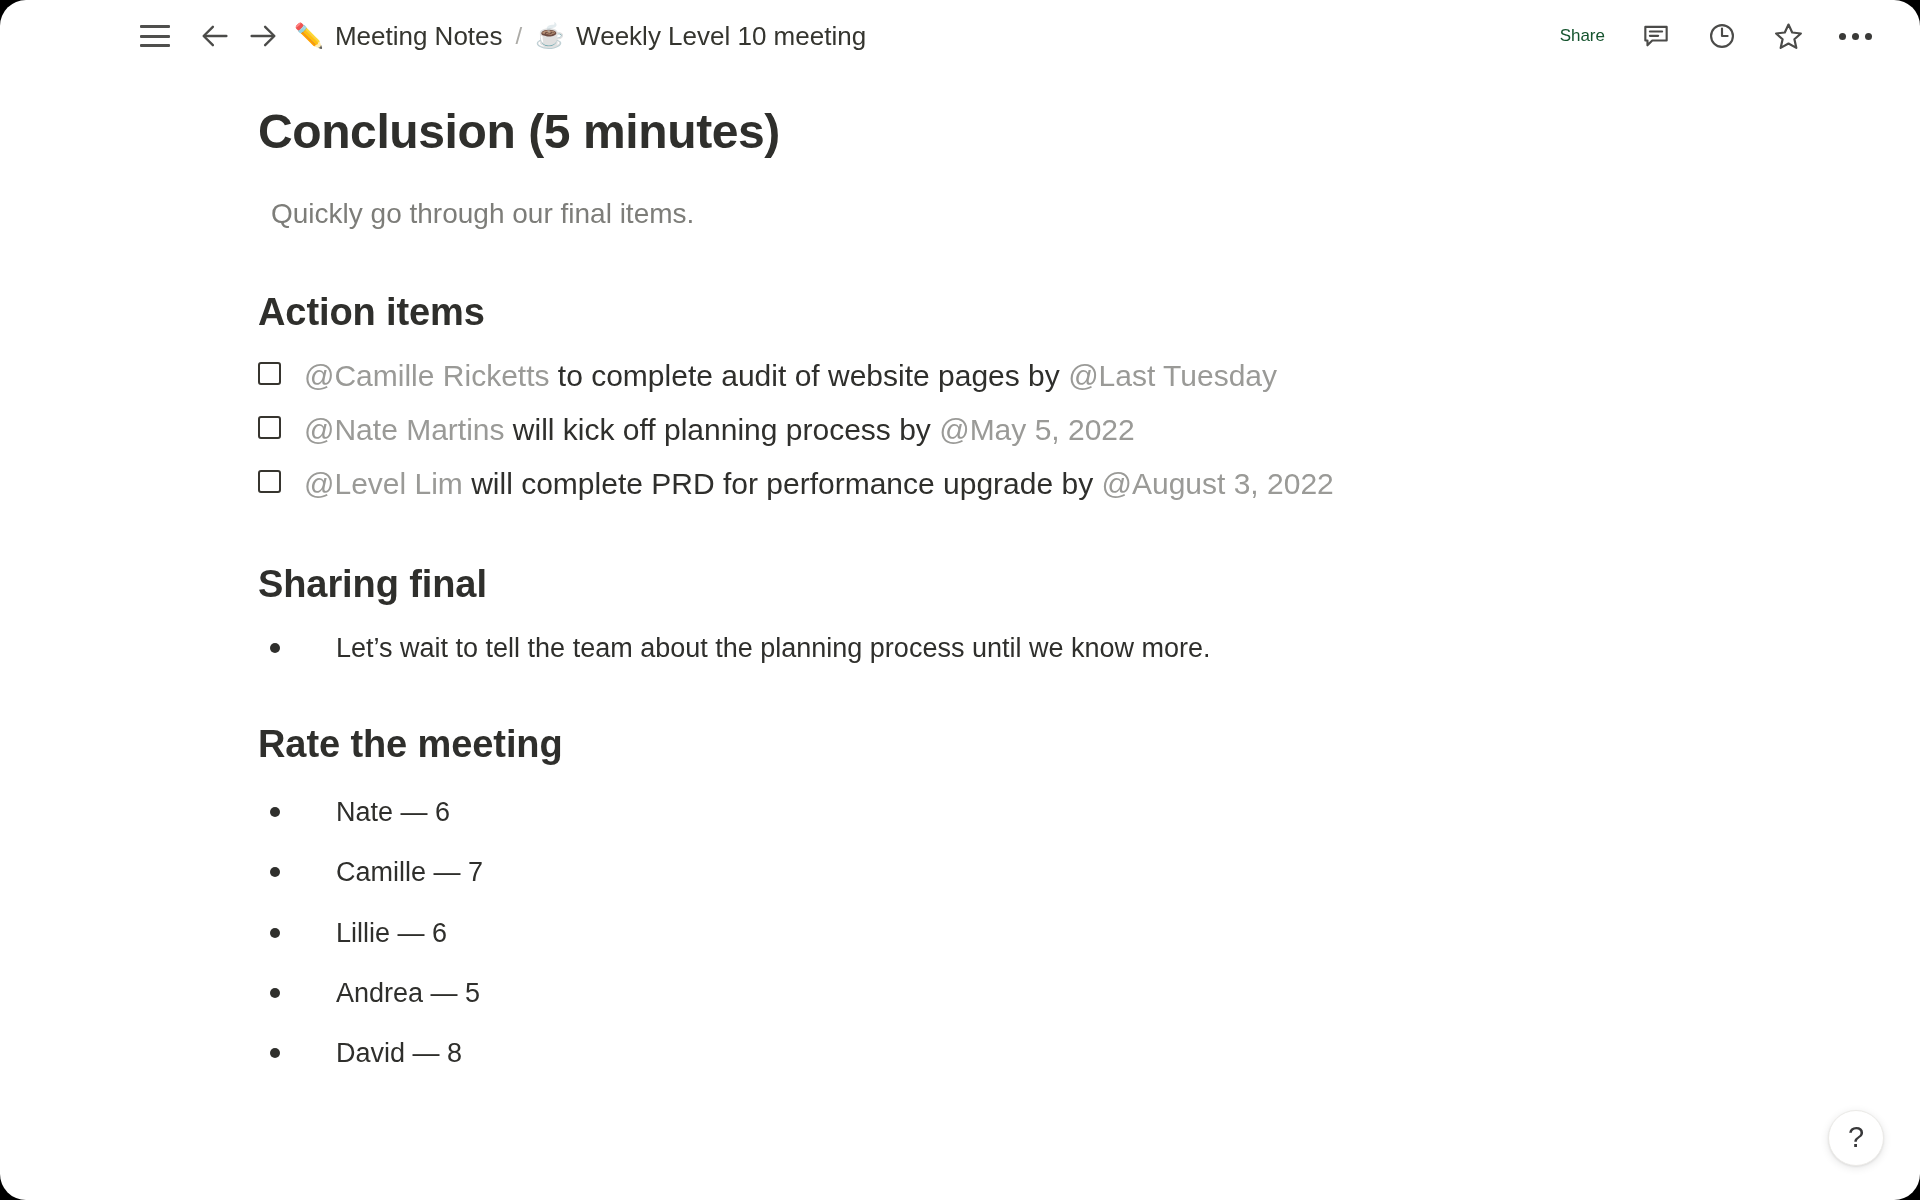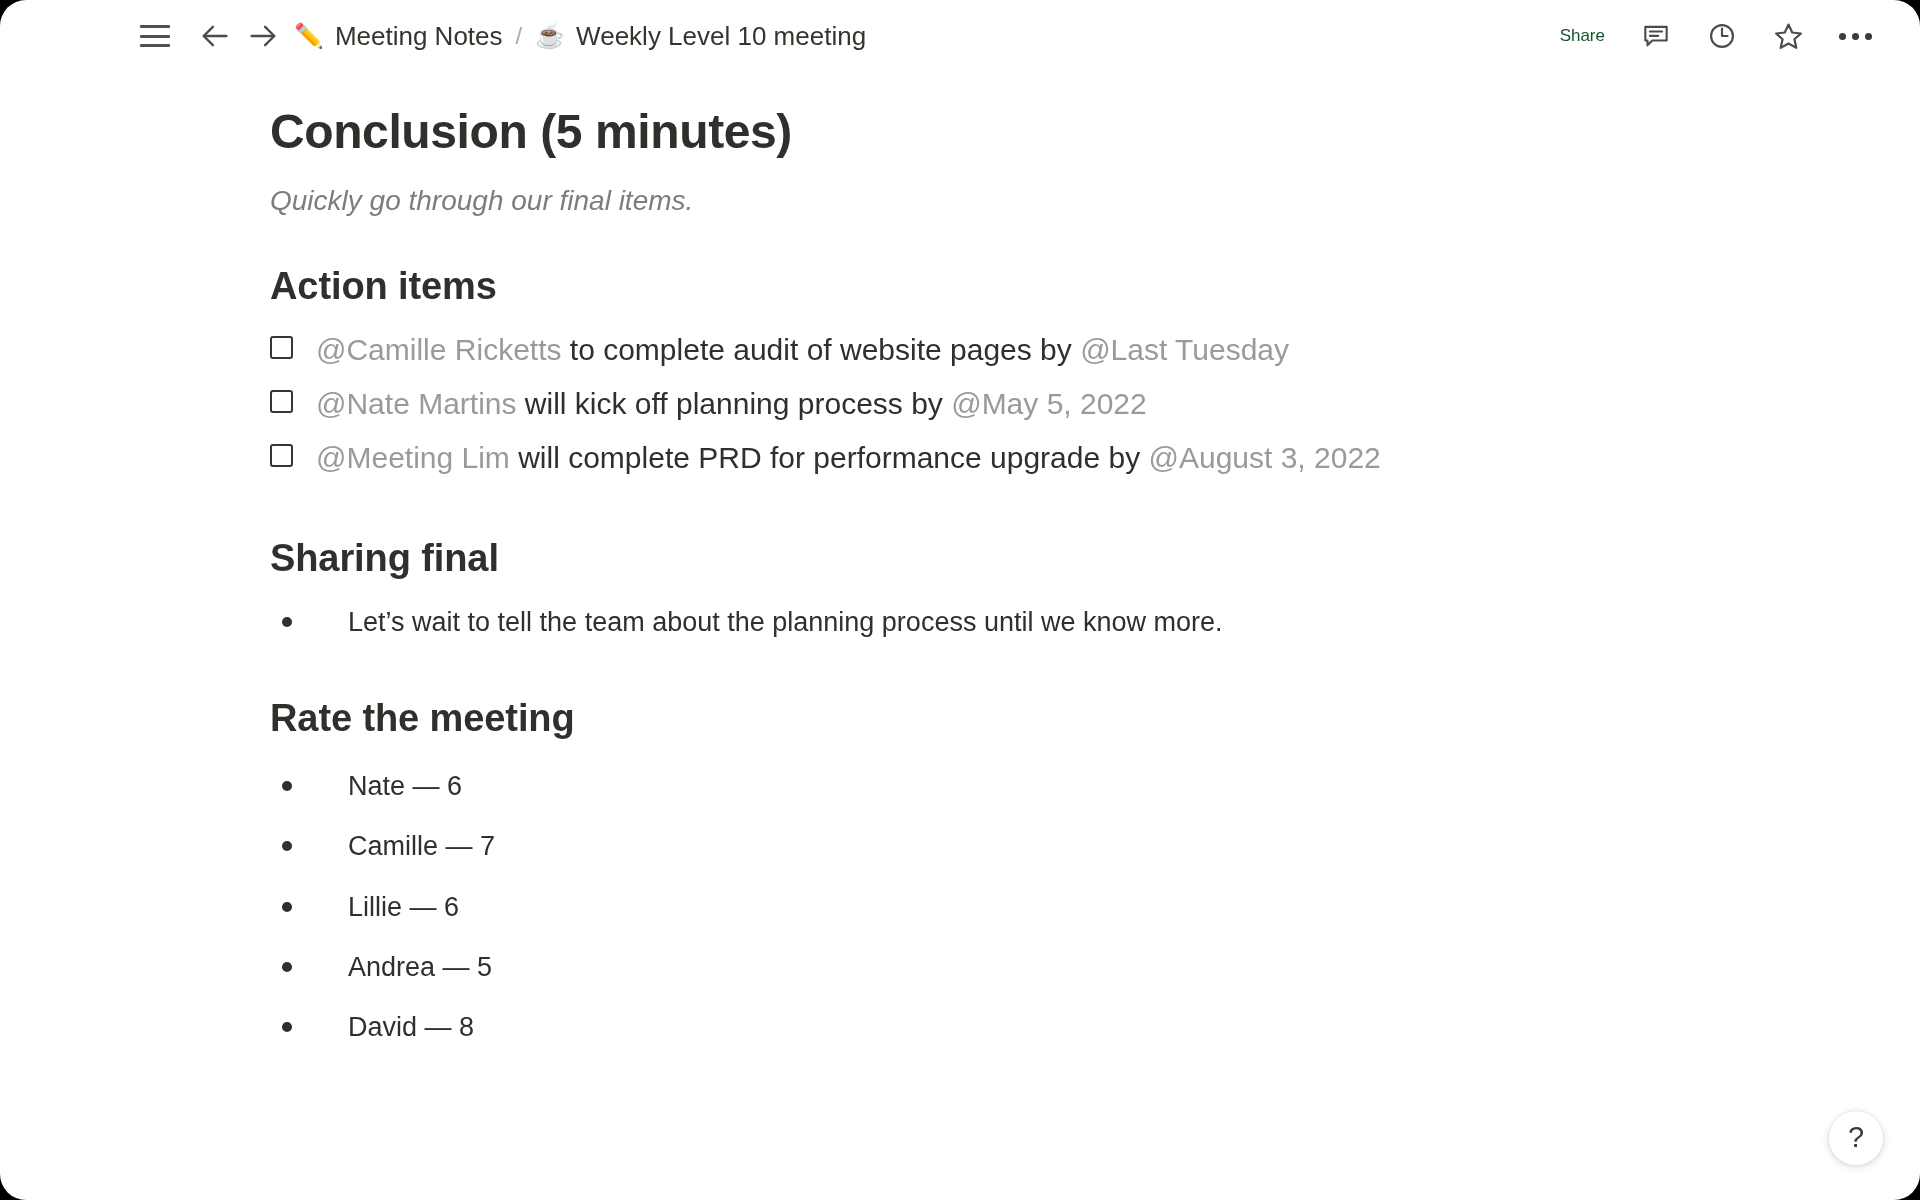--- a/index.html
+++ b/index.html
@@ -133,42 +133,41 @@
     width: 7px;
     height: 7px;
     border-radius: 50%;
     background: #3a3a38;
     display: block;
   }
 
   
   .doc {
     position: absolute;
-    left: 12px;
+    left: 0;
     top: 72px;
     width: 1793px;
     padding-left: 258px;
     box-sizing: border-box;
   }
 
   .page-title {
     font-size: 48px;
     font-weight: bold;
     color: #2f2f2c;
     letter-spacing: -0.4px;
     margin: 0;
     padding-top: 32px;
     line-height: 1.18;
   }
 
   .subtitle {
-    font-style: italic;
     font-size: 28px;
     color: #7d7d79;
-    margin: 0;
+    margin: 13px;
     padding-top: 22px;
     line-height: 1.3;
   }
 
   .section-head {
     font-size: 38px;
     font-weight: bold;
     color: #2f2f2c;
     letter-spacing: -0.1px;
     margin: 0;
@@ -354,21 +353,21 @@
         <span class="todo-text"><span class="mention">@Camille Ricketts</span><span> to complete audit of website pages by </span><span class="mention">@Last Tuesday</span></span>
       </li>
 
       <li class="todo">
         <span class="checkbox"></span>
         <span class="todo-text"><span class="mention">@Nate Martins</span><span> will kick off planning process by </span><span class="mention">@May 5, 2022</span></span>
       </li>
 
       <li class="todo">
         <span class="checkbox"></span>
-        <span class="todo-text"><span class="mention">@Meeting Lim</span><span> will complete PRD for performance upgrade by </span><span class="mention">@August 3, 2022</span></span>
+        <span class="todo-text"><span class="mention">@Level Lim</span><span> will complete PRD for performance upgrade by </span><span class="mention">@August 3, 2022</span></span>
       </li>
 
     </ul>
 
     <h2 class="section-head sharing">Sharing final</h2>
 
     <ul class="bullets sharing">
       <li class="bullet-item">
         <span class="bullet-dot"></span>
         <span>Let’s wait to tell the team about the planning process until we know more.</span>

